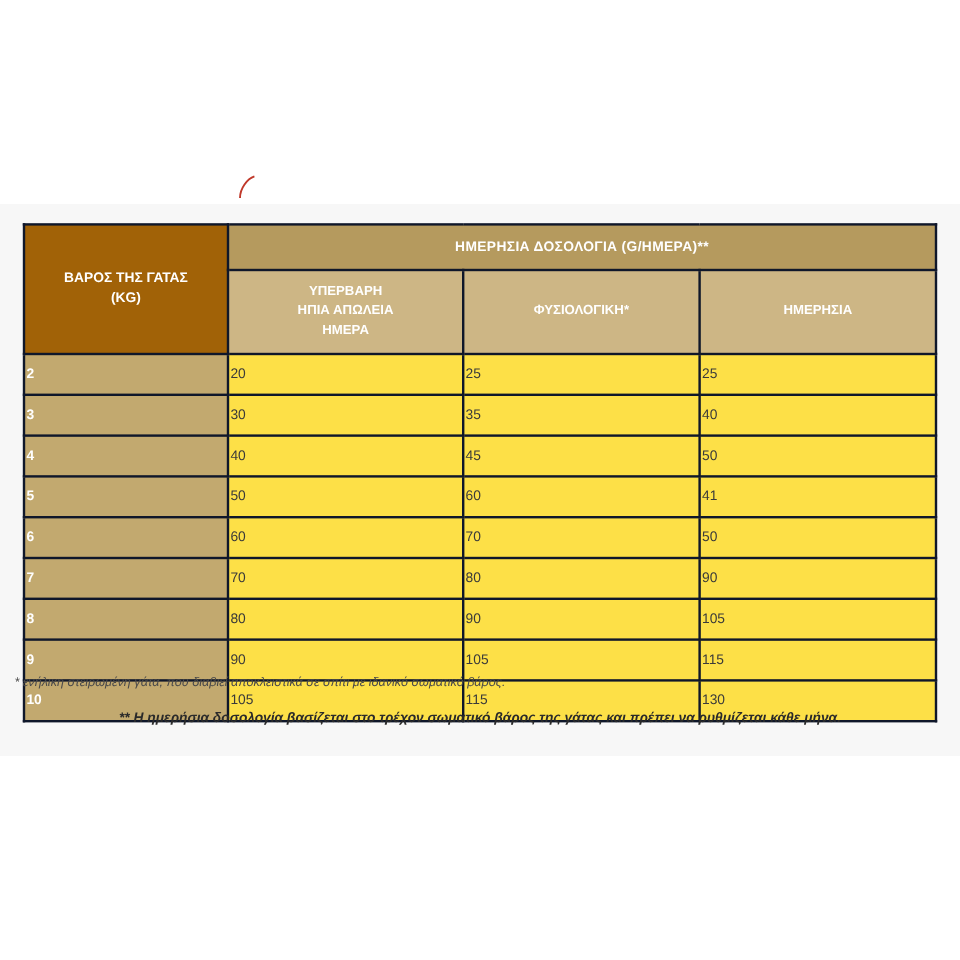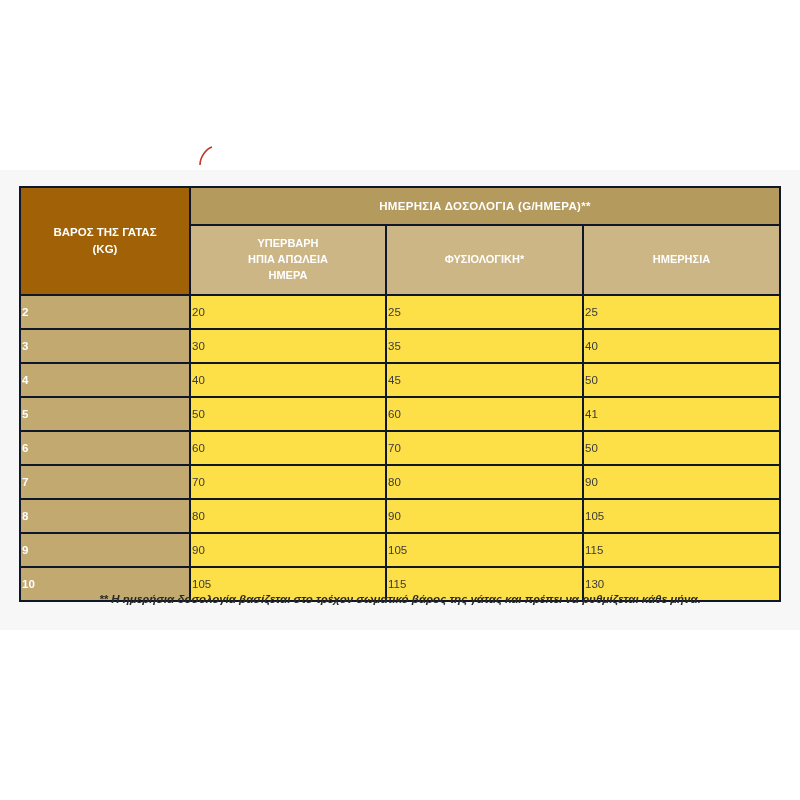--- a/index.html
+++ b/index.html
@@ -206,15 +206,16 @@
         <tr>
           <td class="row-weight">10</td>
           <td class="cell-val">105</td>
           <td class="cell-val">115</td>
           <td class="cell-val">130</td>
         </tr>
       </tbody>
     </table>
   </div>
 
+  <div class="footnote1">* ενήλικη στειρωμένη γάτα, που διαβιεί αποκλειστικά σε σπίτι με ιδανικό σωματικό βάρος.</div>
   <div class="footnote2">** Η ημερήσια δοσολογία βασίζεται στο τρέχον σωματικό βάρος της γάτας και πρέπει να ρυθμίζεται κάθε μήνα.</div>
 
 </div>
 
 </body></html>

